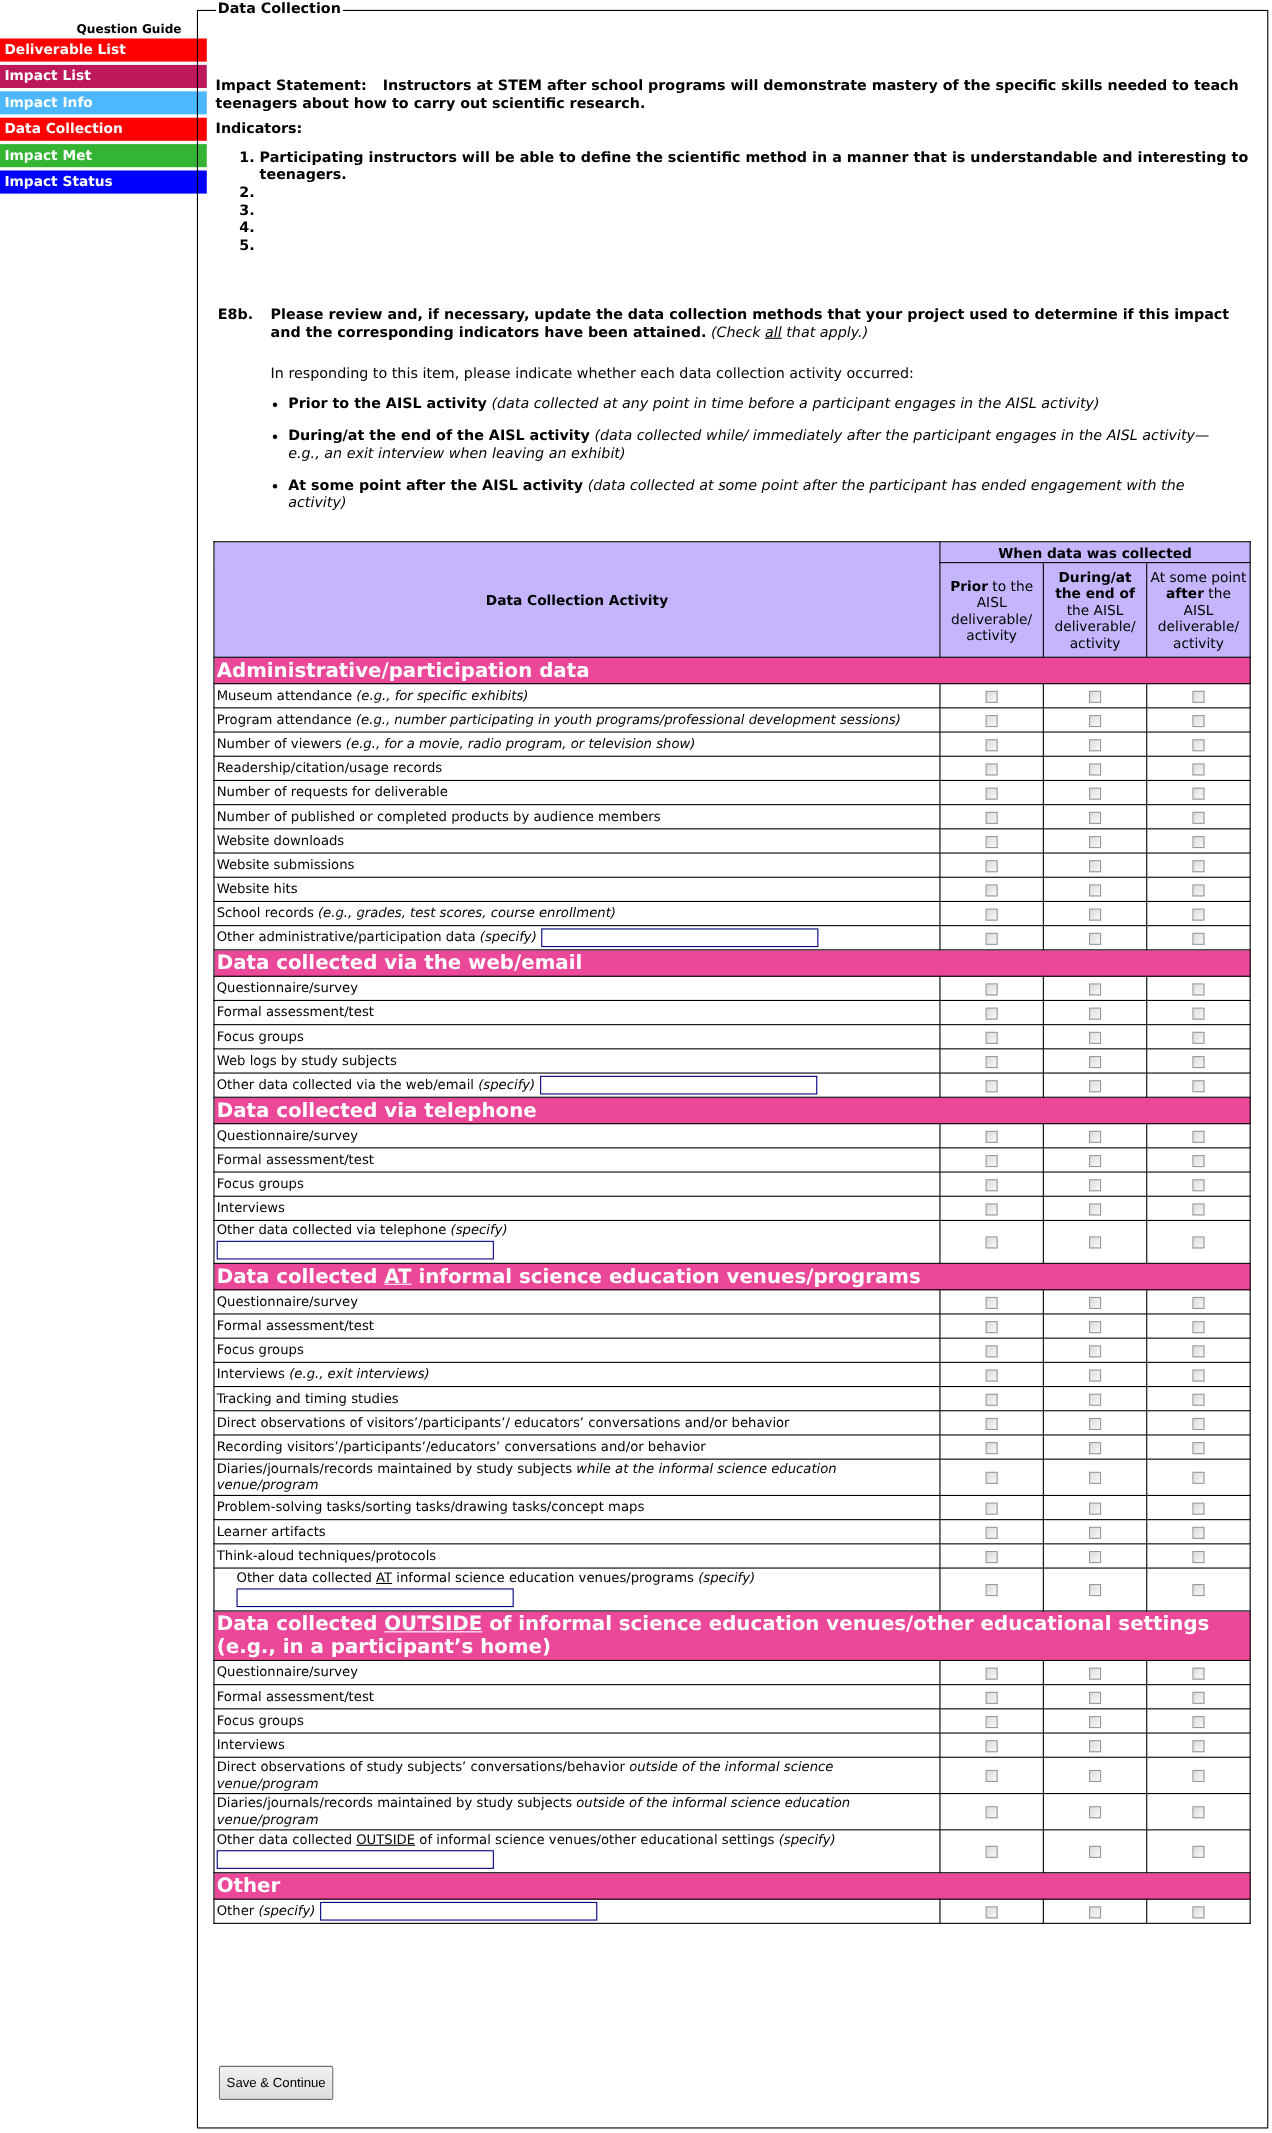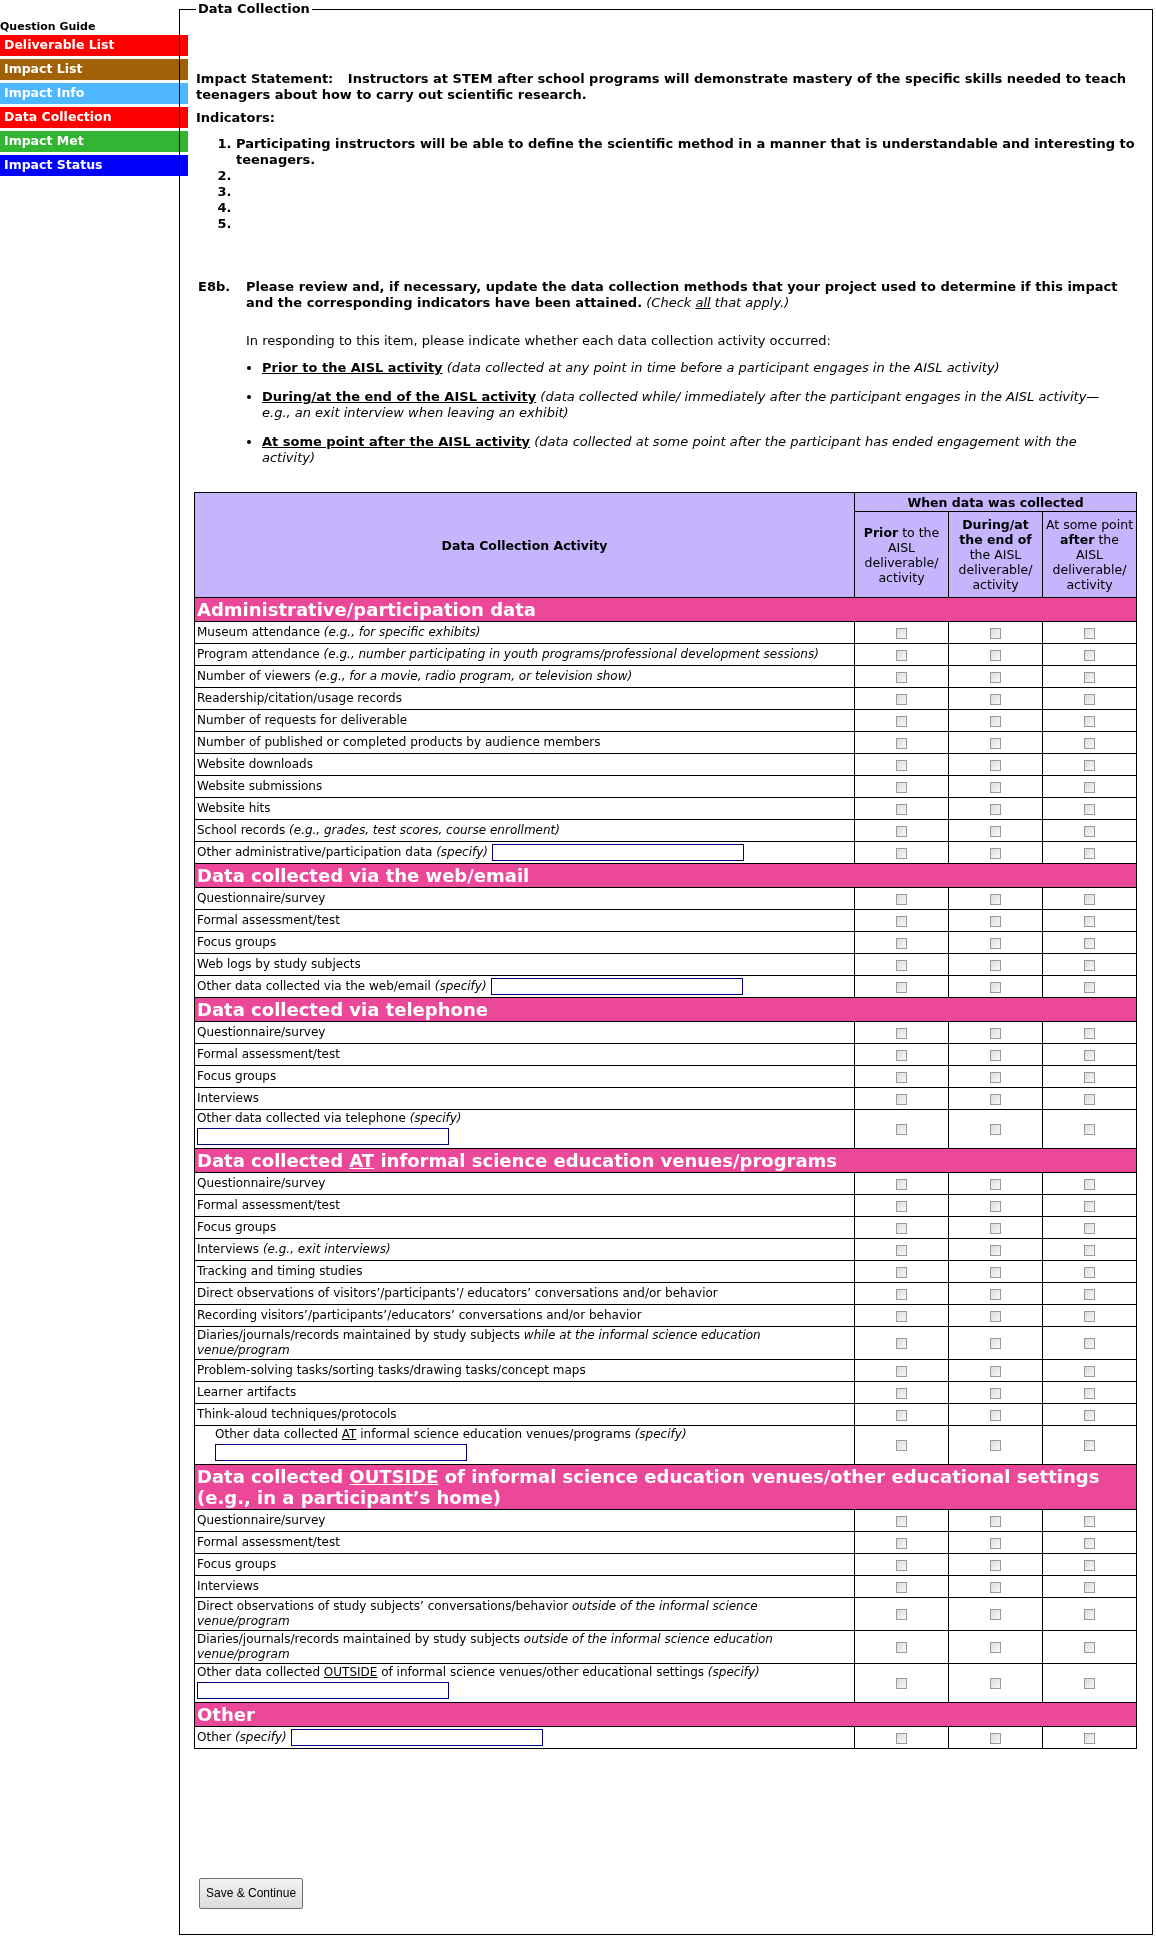--- a/index.html
+++ b/index.html
@@ -1,18 +1,18 @@
 <!DOCTYPE html>
 <html><head>
 <meta charset="utf-8">
 <style>
   html, body { margin:0; padding:0; background:#fff; }
   body { width:1156px; height:1939px; position:relative; font-family:"DejaVu Sans", sans-serif; font-size:13px; color:#000; overflow:hidden; }
   .sidebar { position:absolute; left:0; top:20px; width:165px; }
-  .sidebar .title { font-weight:bold; font-size:11px; line-height:14px; padding-left:0; }
+  .sidebar .title { font-weight:bold; font-size:11px; line-height:14px; padding-left:16px;text-align:right; }
   .sidebar .nav { display:block; margin-top:3px; height:21px; line-height:20px; padding-left:4px; color:#fff; font-weight:bold; font-size:12.5px; text-decoration:none; cursor:pointer; width:188px; box-sizing:border-box; }
   .sidebar .nav:first-of-type { margin-top:1px; }
 
   fieldset.main { position:absolute; left:179px; top:2px; width:974px; height:1933px; box-sizing:border-box; border:1px solid #000; border-radius:0; margin:0; padding:0; }
   fieldset.main legend { font-weight:bold; font-size:13px; padding:0 2px; margin-left:16px; line-height:14px; }
 
   .content { position:absolute; left:16px; top:0; width:940px; }
 
   .impact { position:absolute; top:55px; left:0; width:940px; font-weight:bold; font-size:13px; line-height:16px; }
   .impact .label { margin-right:10px; }
@@ -22,21 +22,21 @@
 
   .q { position:absolute; top:263px; left:2px; width:940px; font-size:13px; line-height:16px; }
   .q .num { position:absolute; left:0; top:0; font-weight:bold; }
   .q .body { margin-left:48px; width:880px; }
   .q .prompt { font-weight:bold; }
   .q .hint { font-style:italic; font-weight:normal; }
   .q .hint u { text-decoration:underline; }
   .q .intro { margin-top:22px; }
   .q ul { margin:11px 0 0 0; padding-left:16px; list-style:disc; }
   .q ul li { margin-bottom:13px; line-height:16px; }
-  .q ul li b { font-weight:bold;text-decoration:underline; }
+  .q ul li b { font-weight:bold; }
   .q ul li i { font-style:italic; }
 
   table.grid { position:absolute; left:194px; top:492px; width:943px; border-collapse:collapse; font-size:12px; }
   table.grid td, table.grid th { border:1px solid #000; padding:1px 2px; vertical-align:middle; }
   table.grid th { font-weight:normal; text-align:center; background:#c4b5fd; }
   table.grid th.act { font-weight:bold; font-size:12.5px; width:655px; }
   table.grid th.when { font-weight:bold; font-size:12.5px; height:16px; }
   table.grid th.col { width:89px; font-size:12.5px; line-height:15px; height:83px; }
   table.grid th.col b { font-weight:bold; }
   table.grid tr.section td { background:#ec4899; color:#fff; font-weight:bold; font-size:18px; height:17px; padding:1px 2px; border-color:#000; }
@@ -50,21 +50,21 @@
   .txt.block { display:block; margin:2px 0 2px 0; }
 
   .save { position:absolute; left:199px; top:1878px; height:31px; padding:0 6px; font-family:"Liberation Sans", sans-serif; font-size:12px; line-height:17px; border:1px solid #707070; border-radius:2px; background:linear-gradient(#f2f2f2,#dcdcdc); cursor:pointer; }
 </style>
 </head>
 <body>
 
 <nav class="sidebar">
   <div class="title">Question Guide</div>
   <a class="nav" style="background: rgb(255, 0, 0);">Deliverable List</a>
-  <a class="nav" style="background: #a16207;">Impact List</a>
+  <a class="nav" style="background: #be185d;">Impact List</a>
   <a class="nav" style="background: rgb(77, 184, 255);">Impact Info</a>
   <a class="nav" style="background: rgb(255, 0, 0);">Data Collection</a>
   <a class="nav" style="background: rgb(51, 181, 51);">Impact Met</a>
   <a class="nav" style="background: rgb(0, 0, 255);">Impact Status</a>
 </nav>
 
 <fieldset class="main">
   <legend>Data Collection</legend>
   <div class="content">
     <div class="impact">

